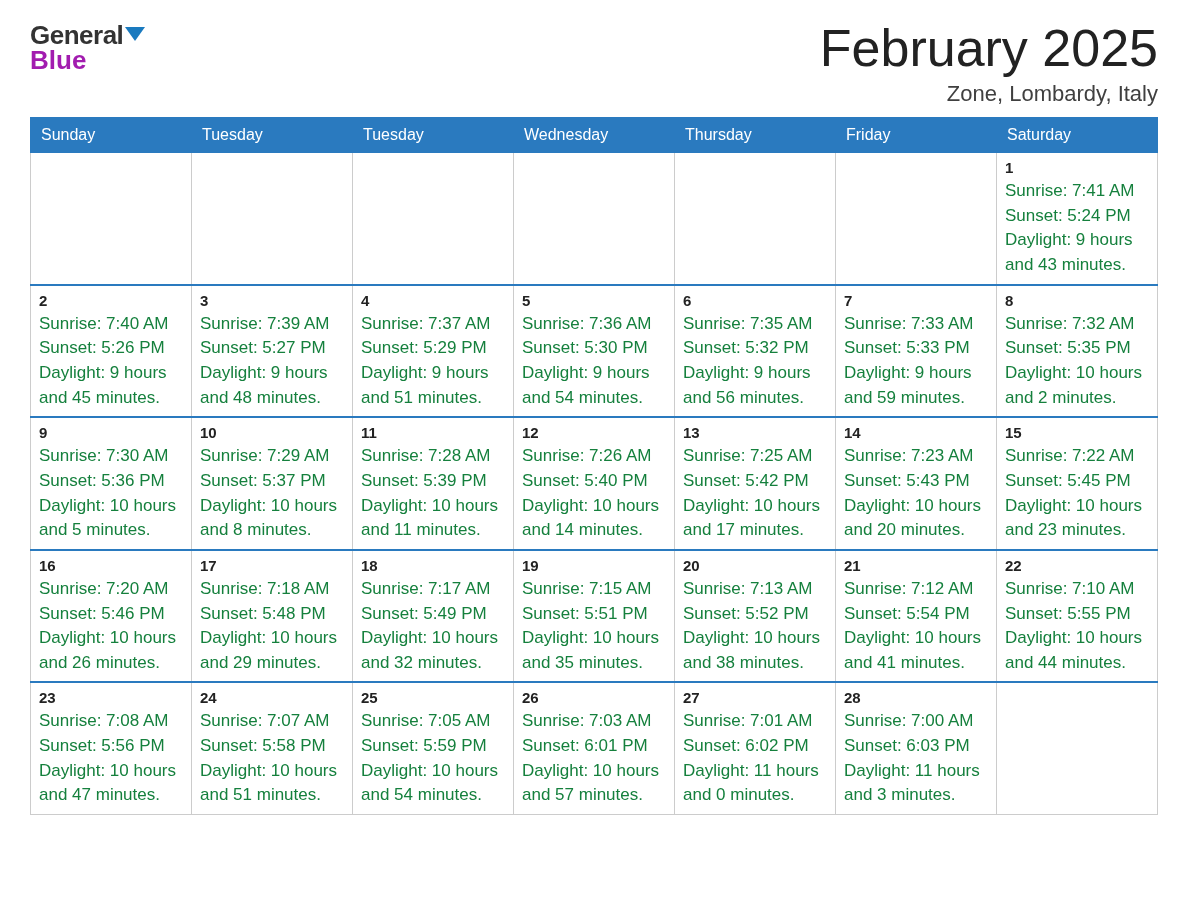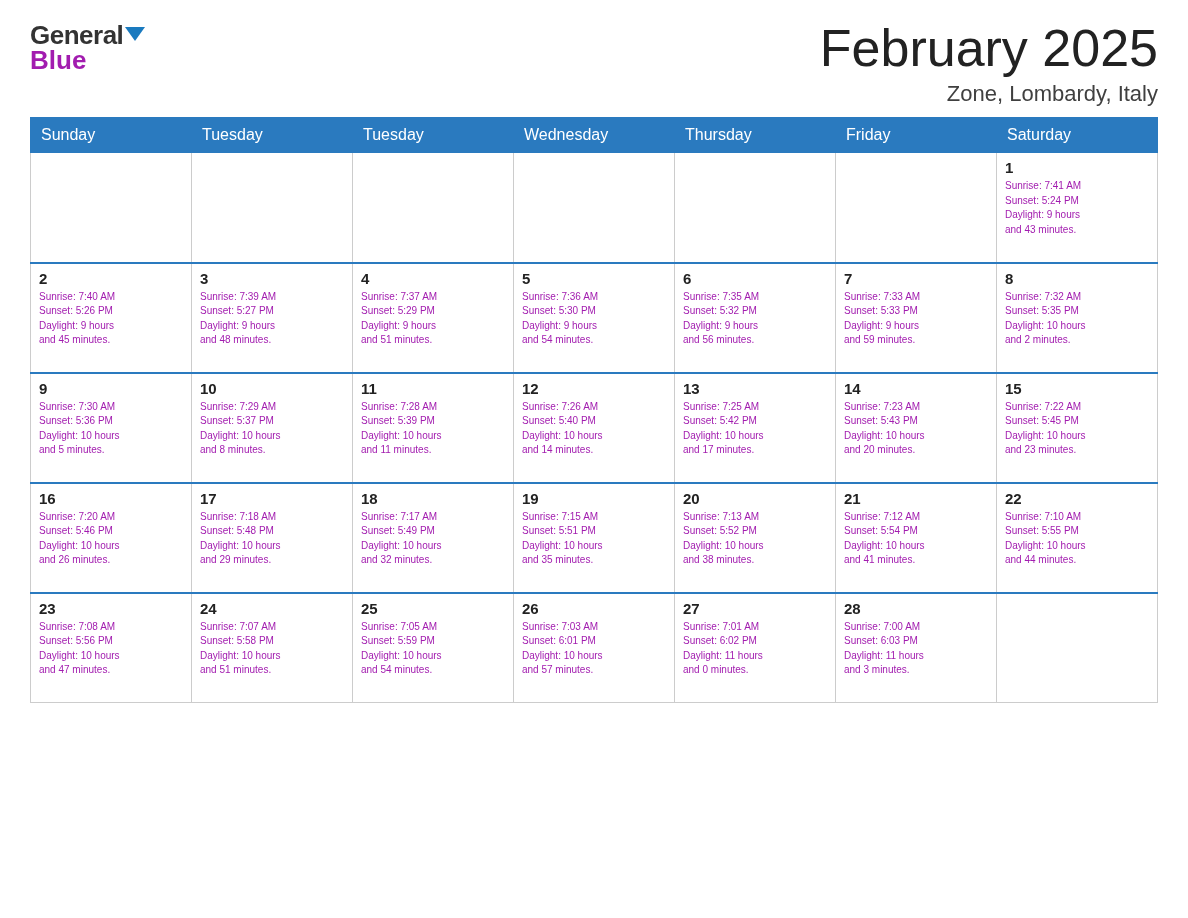--- a/index.html
+++ b/index.html
@@ -89,23 +89,23 @@
       border-bottom: 1px solid #ccc;
     }
     .day-num {
       font-size: 15px;
       font-weight: bold;
       color: #222;
       margin-bottom: 3px;
       display: block;
     }
     .day-info {
-      font-size: 10px;
+      font-size: 17px;
       line-height: 1.45;
-      color: #a21caf;
+      color: #15803d;
     }
     .empty-cell {
       background: #f9f9f9;
     }
     .row-border td {
       border-top: 2px solid #2a7abf;
     }
   </style>
 </head>
 <body>

